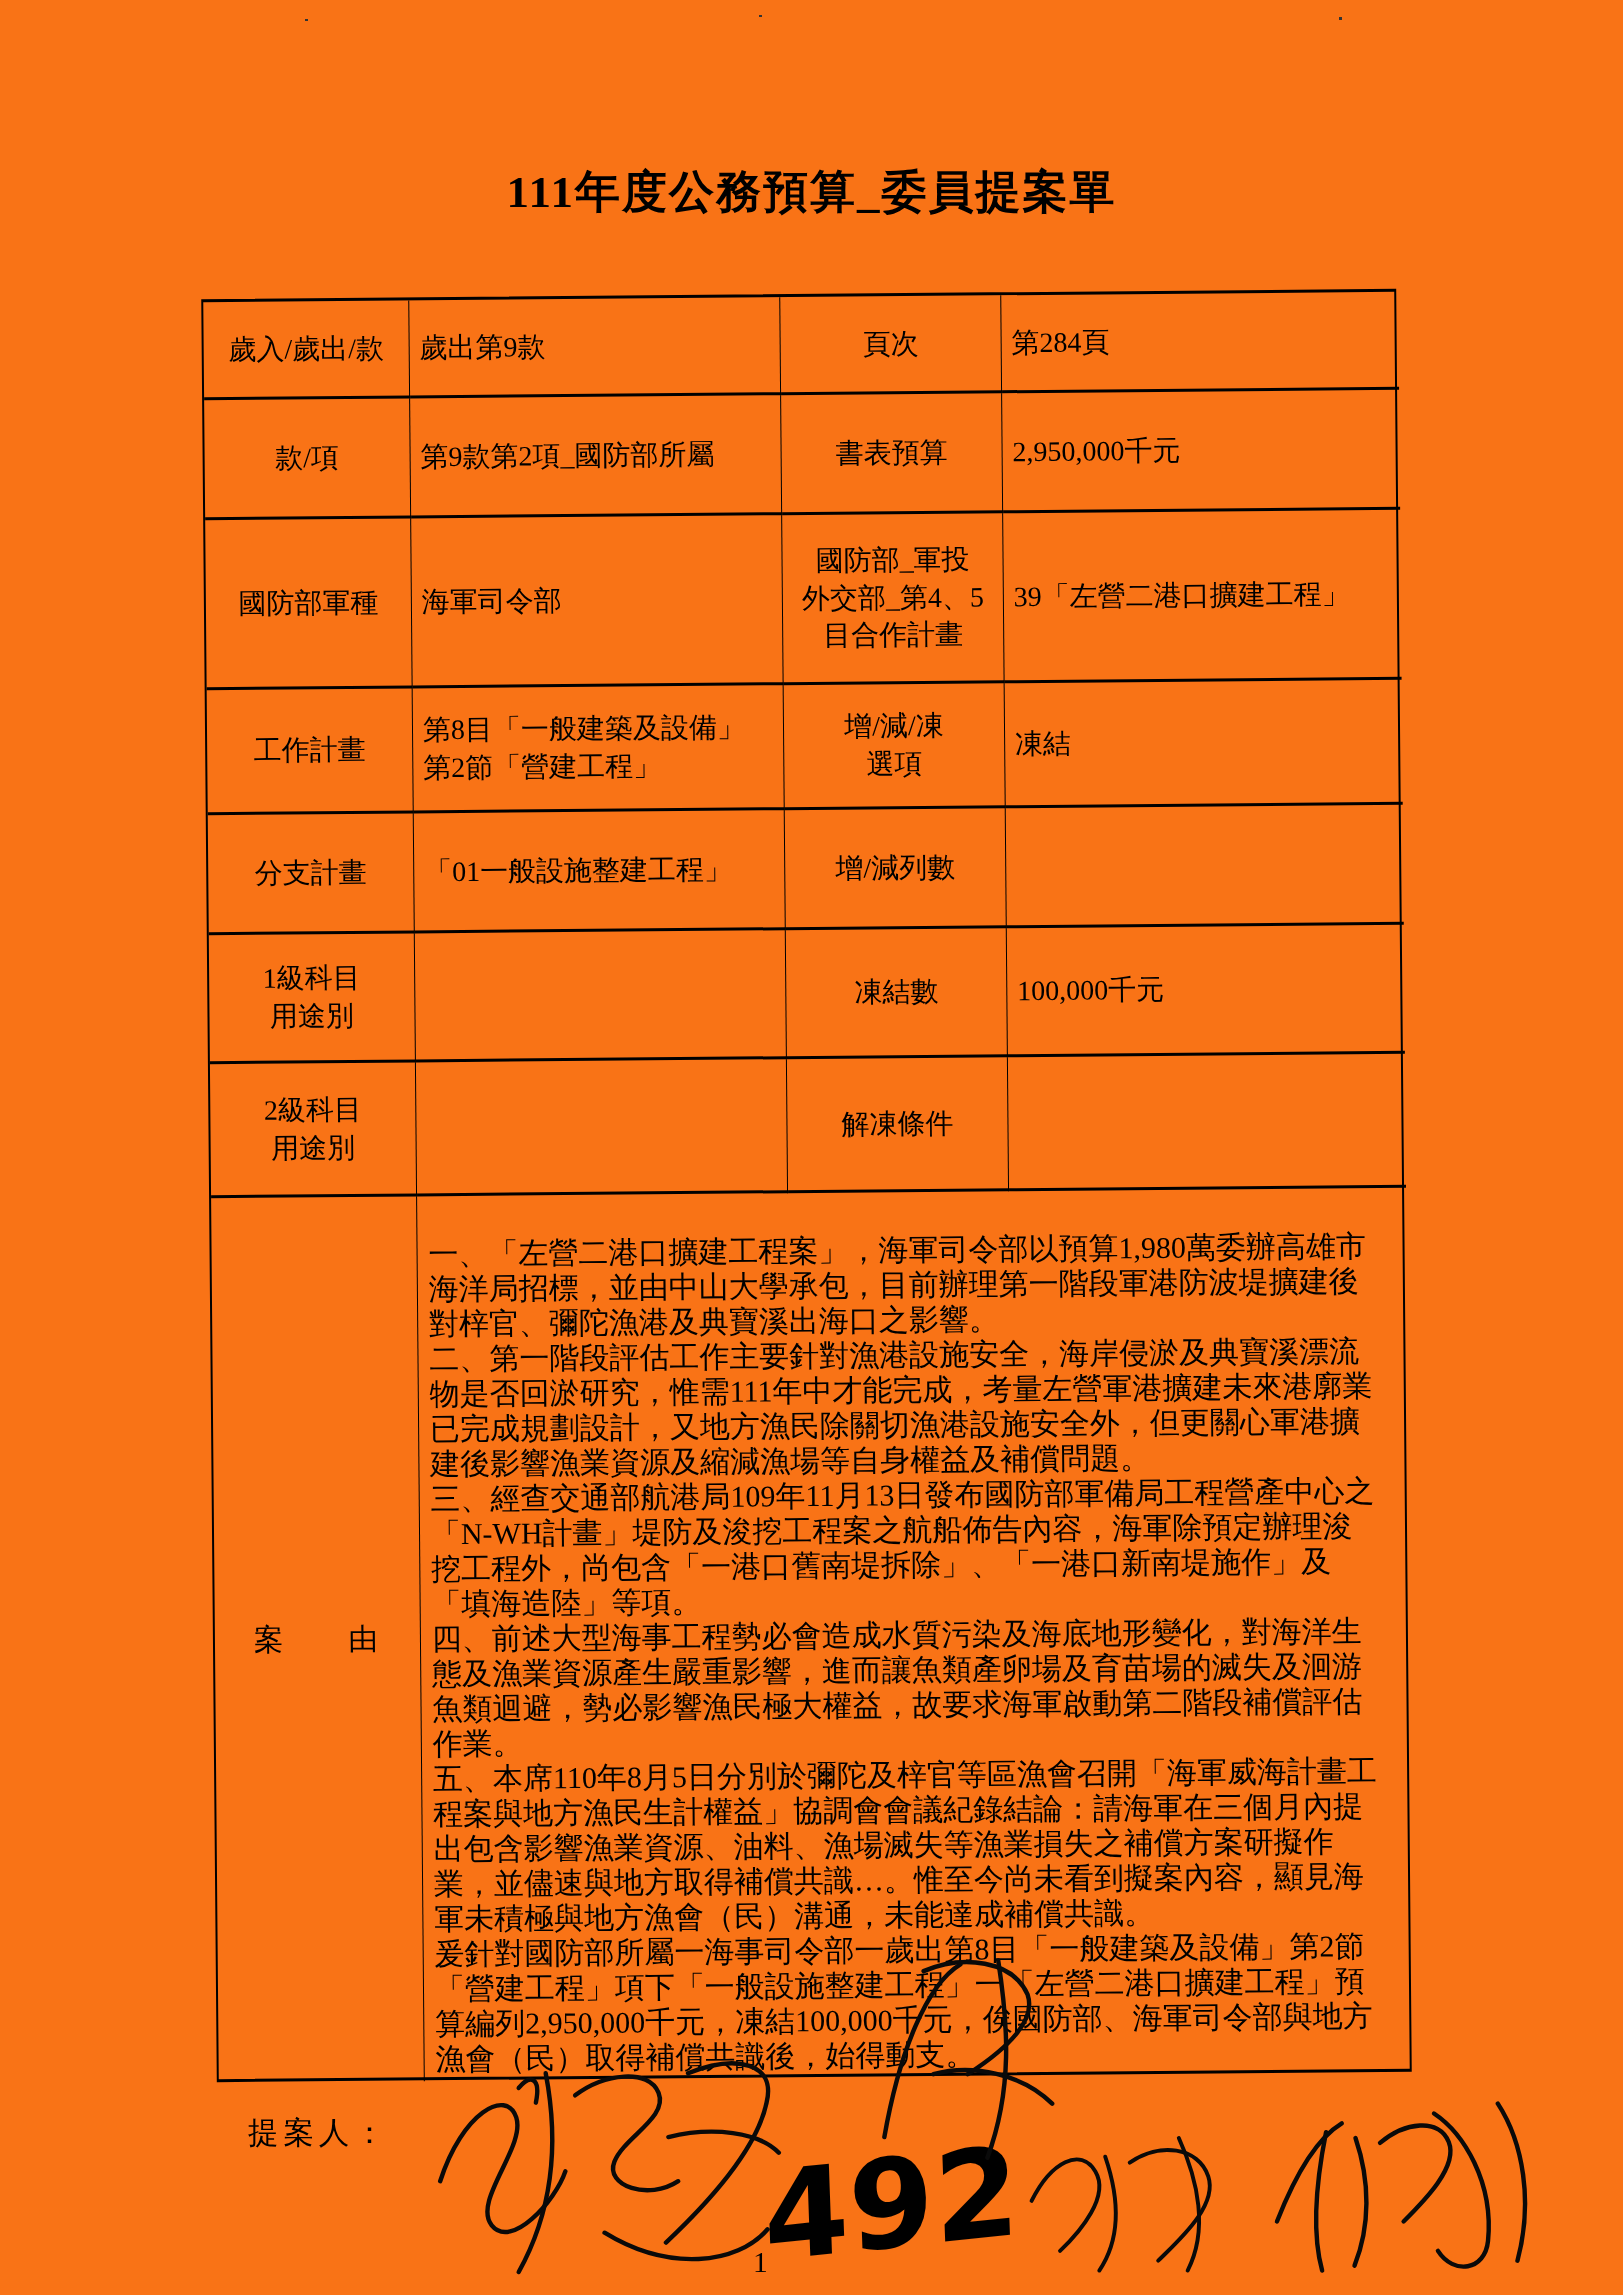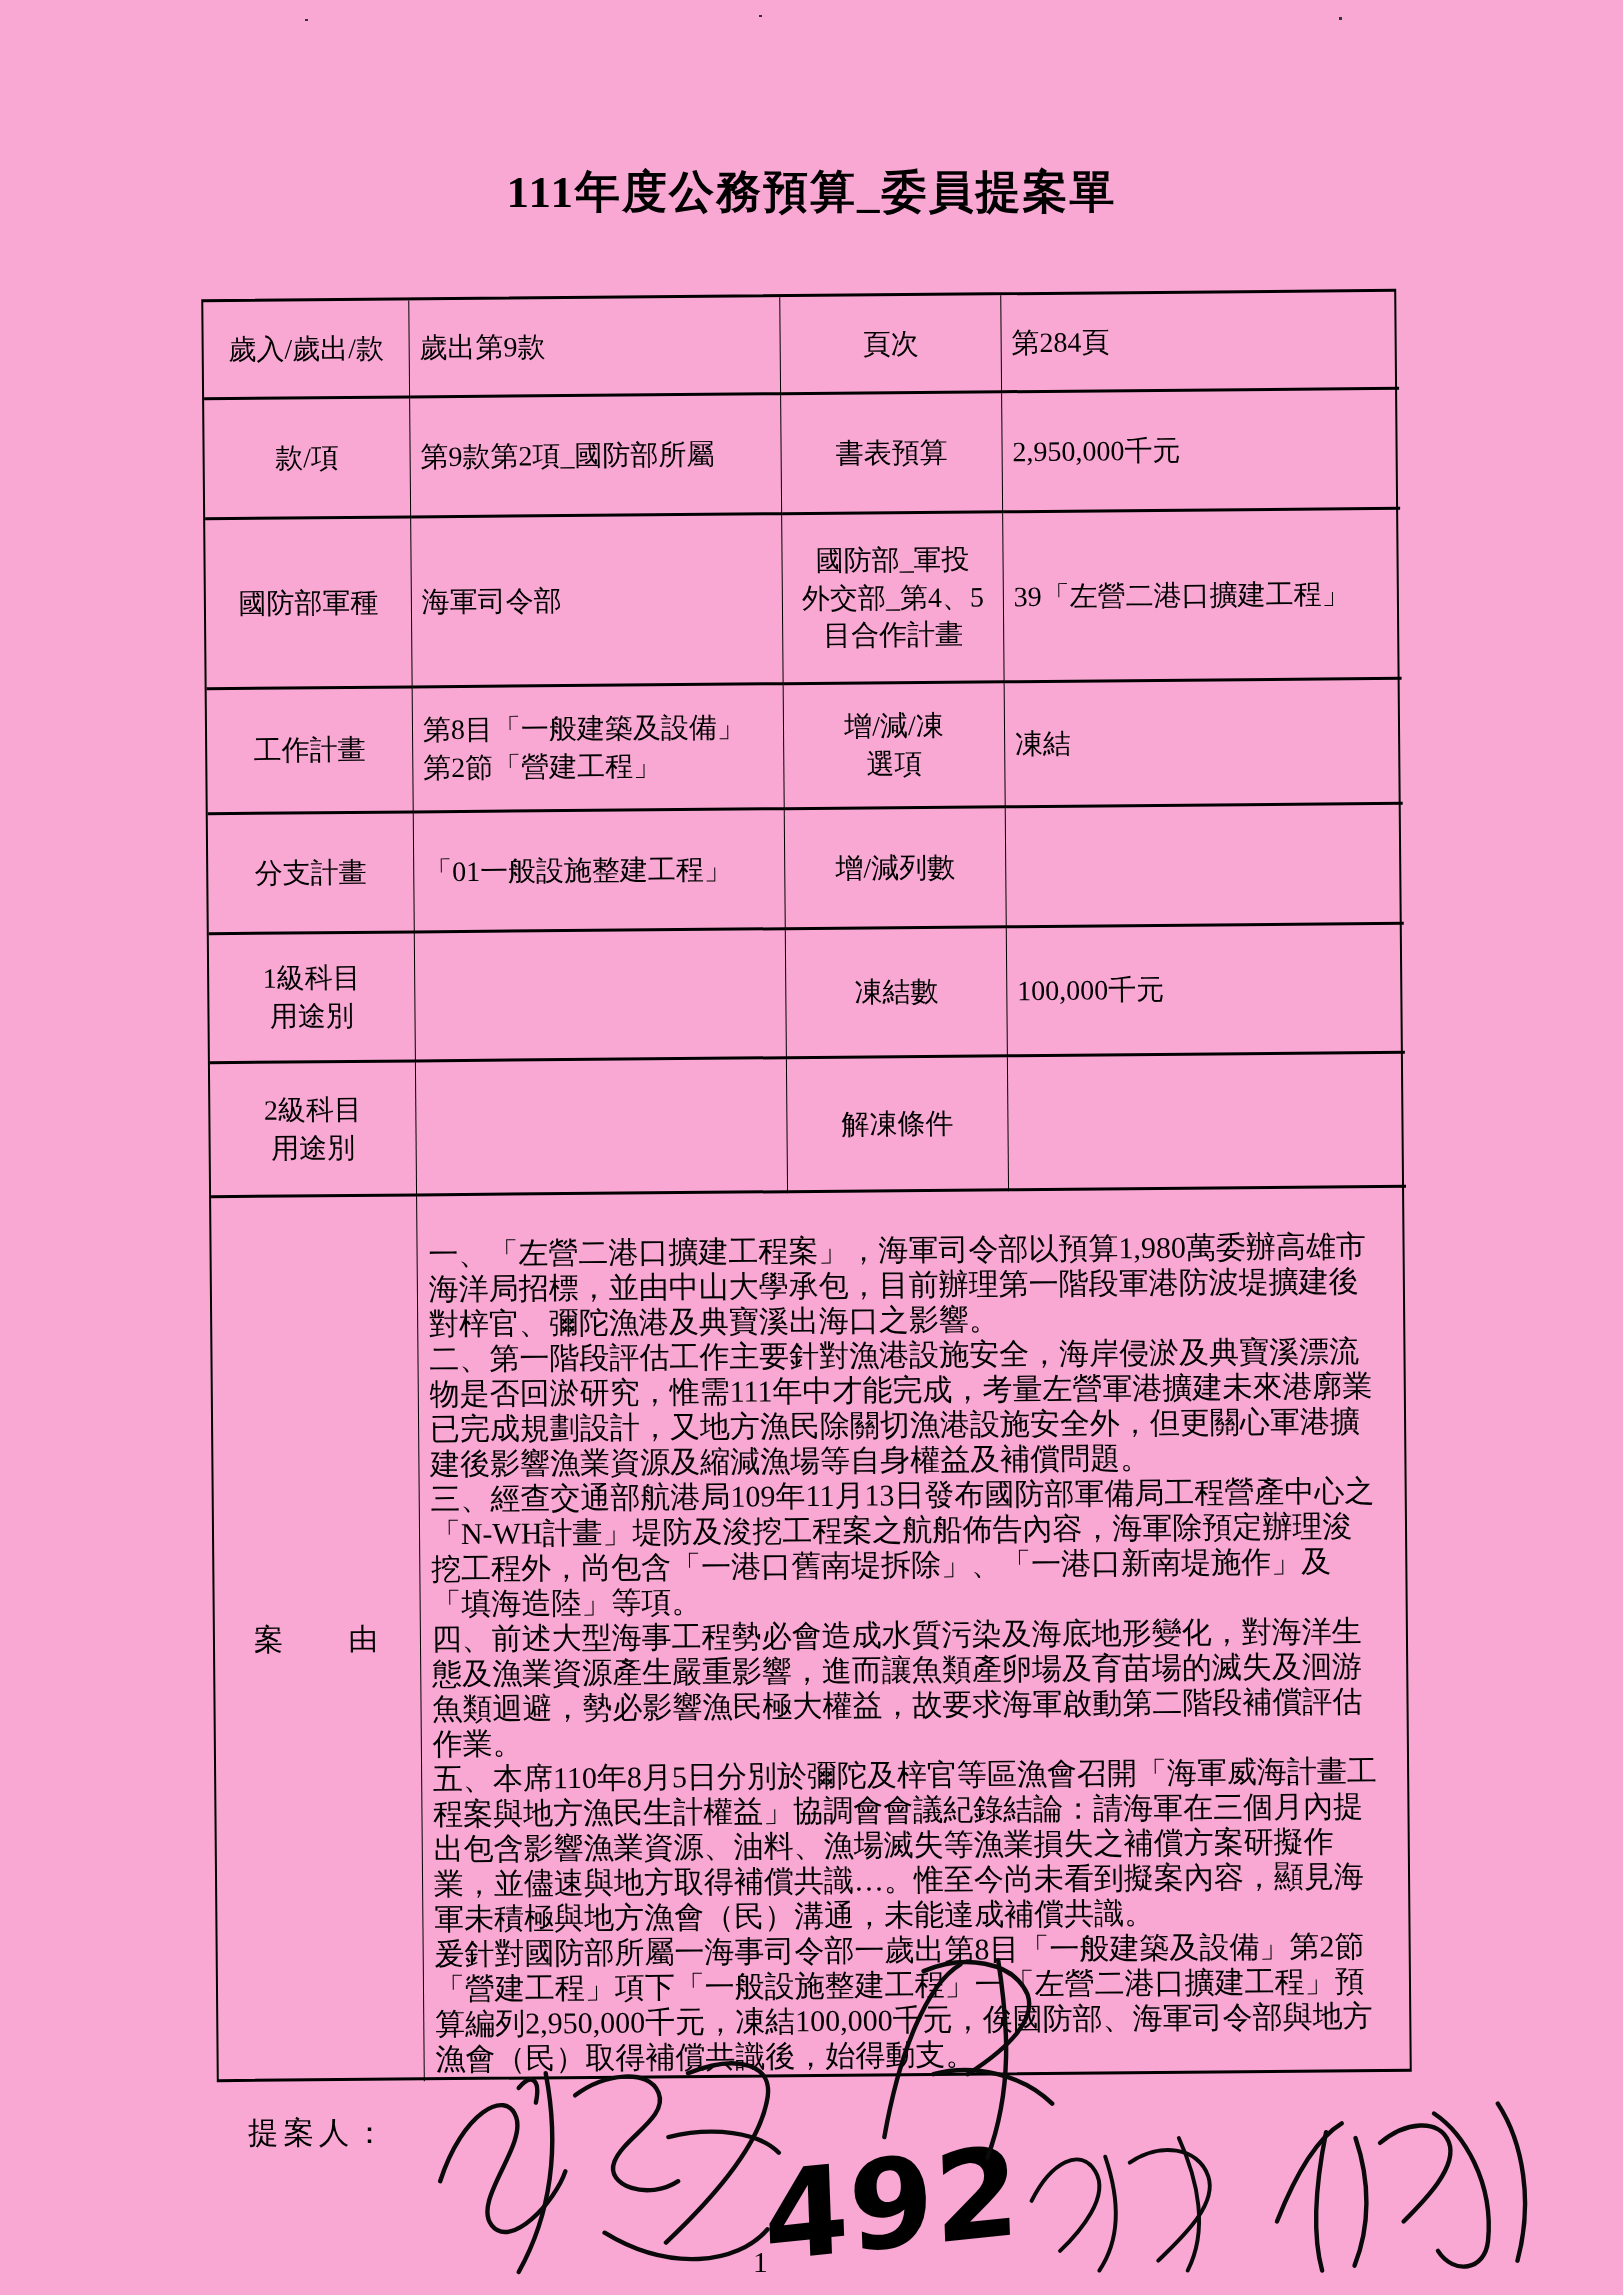--- a/index.html
+++ b/index.html
@@ -1,21 +1,21 @@
 <!DOCTYPE html>
 <html style="font-size:7.9px"><head>
 <meta charset="utf-8">
 <style>
   html,body{margin:0;padding:0;background:#ffffff;}
   body{
     font-family:"Liberation Serif","DejaVu Serif",serif;
     color:#000;
     width:1623px;height:2295px;position:relative;overflow:hidden;
   }
-  .page{position:absolute;inset:0;background:#f9a8d4;}
+  .page{position:absolute;inset:0;background:#f97316;}
   .doc-title{
     position:absolute;top:162px;left:50%;transform:translateX(-50%);
     font-size:45px;font-weight:bold;letter-spacing:2px;white-space:nowrap;
   }
   .budget-table{
     position:absolute;left:209px;top:294px;width:1195px;height:1783px;
     display:grid;
     grid-template-columns:206px 371px 221px 397px;
     grid-template-rows:98px 120px 170px 125px 120px 129px 134px 885px;
     border-top:3.9px solid #000;border-bottom:3.9px solid #000;

